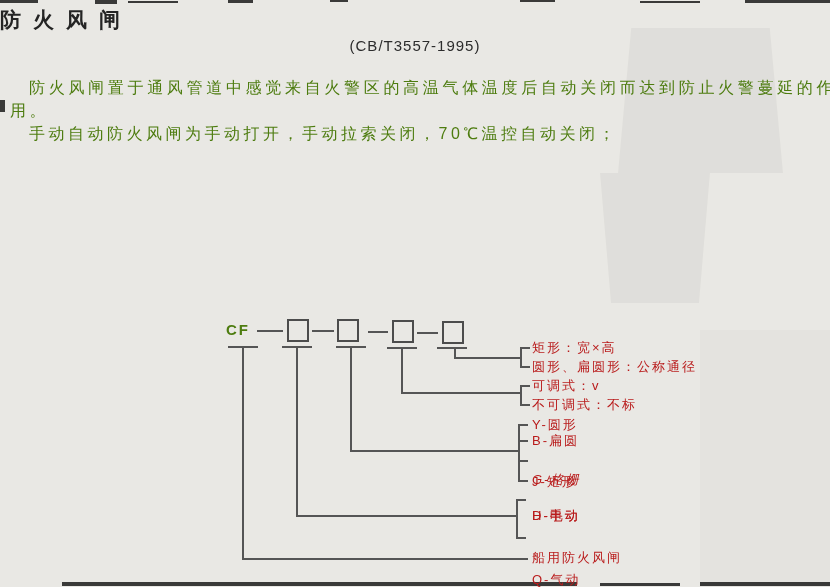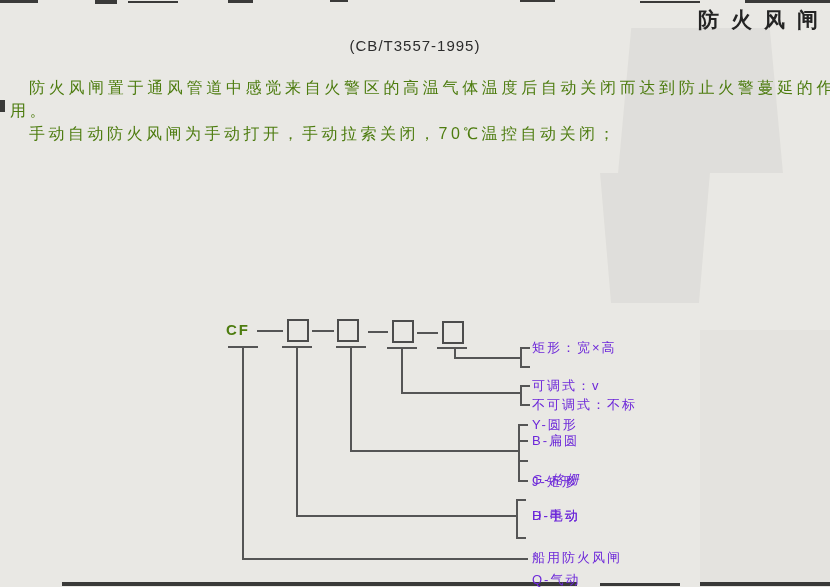--- a/index.html
+++ b/index.html
@@ -5,21 +5,21 @@
   html,body{margin:0;padding:0;}
   body{
     width:830px;height:587px;position:relative;overflow:hidden;
     background:#e9e8e4;
     font-family:"Liberation Sans",sans-serif;
     color:#2f2f2f;
   }
   .artifact{position:absolute;background:rgba(0,0,0,0.04);}
   .edge{position:absolute;background:#1b1b1b;opacity:.85;}
   .title{
-    position:absolute;left:0;top:6px;width:830px;text-align:right;
+    position:absolute;left:0;top:6px;width:830px;text-align:left;
     font-size:21px;font-weight:600;letter-spacing:12px;color:#242424;
   }
   .subtitle{
     position:absolute;left:0;top:37px;width:830px;text-align:center;
     font-size:15px;letter-spacing:1px;color:#2c2c2c;
   }
   .bodytext{
     position:absolute;left:10px;top:76px;width:826px;
     font-size:16px;line-height:23px;letter-spacing:3.5px;
     text-align:justify;color:#4d7c0f;
@@ -30,21 +30,21 @@
   .lnv{position:absolute;width:2px;background:#555;}
   .codebox{
     position:absolute;width:18px;height:19px;
     border:2px solid #4c4c4c;background:transparent;
   }
   .cf{
     position:absolute;font-size:15px;font-weight:600;letter-spacing:2px;color:#4d7c0f;
   }
   .dlabel{
     position:absolute;left:532px;height:16px;line-height:16px;
-    font-size:13px;letter-spacing:2px;white-space:nowrap;color:#6d28d9;
+    font-size:13px;letter-spacing:2px;white-space:nowrap;color:#b91c1c;
   }
 </style>
 </head>
 <body>
 
 <div class="artifact" style="left:618px;top:28px;width:165px;height:145px;clip-path:polygon(8% 0,92% 0,100% 100%,0 100%);"></div>
 <div class="artifact" style="left:600px;top:173px;width:110px;height:130px;clip-path:polygon(0 0,100% 0,90% 100%,10% 100%);"></div>
 <div class="artifact" style="left:700px;top:330px;width:130px;height:257px;background:rgba(0,0,0,0.02);"></div>
 
 <div class="edge" style="left:0;top:0;width:38px;height:3px;"></div>
@@ -110,20 +110,21 @@
   <div class="lnh" style="left:518px;top:424px;width:10px;"></div>
   <div class="lnh" style="left:518px;top:440px;width:10px;"></div>
   <div class="lnh" style="left:518px;top:460px;width:10px;"></div>
   <div class="lnh" style="left:518px;top:480px;width:10px;"></div>
 
   <div class="lnv" style="left:516px;top:499px;height:40px;"></div>
   <div class="lnh" style="left:516px;top:499px;width:10px;"></div>
   <div class="lnh" style="left:516px;top:537px;width:10px;"></div>
 
   <span class="dlabel" style="top:340px;">矩形：宽×高</span>
+  <span class="dlabel" style="top:359px;">圆形、扁圆形：公称通径</span>
   <span class="dlabel" style="top:378px;">可调式：v</span>
   <span class="dlabel" style="top:397px;">不可调式：不标</span>
   <span class="dlabel" style="top:417px;">Y-圆形</span>
   <span class="dlabel" style="top:433px;">B-扁圆</span>
   <span class="dlabel" style="top:474px;text-align:right;">J-矩形</span>
   <span class="dlabel" style="top:472px;font-style:italic;">G-格栅</span>
   <span class="dlabel" style="top:508px;">H-手动</span>
   <span class="dlabel" style="top:508px;">D-电动</span>
   <span class="dlabel" style="top:530px;margin-top:42px;">Q-气动</span>
   <span class="dlabel" style="top:550px;">船用防火风闸</span>

